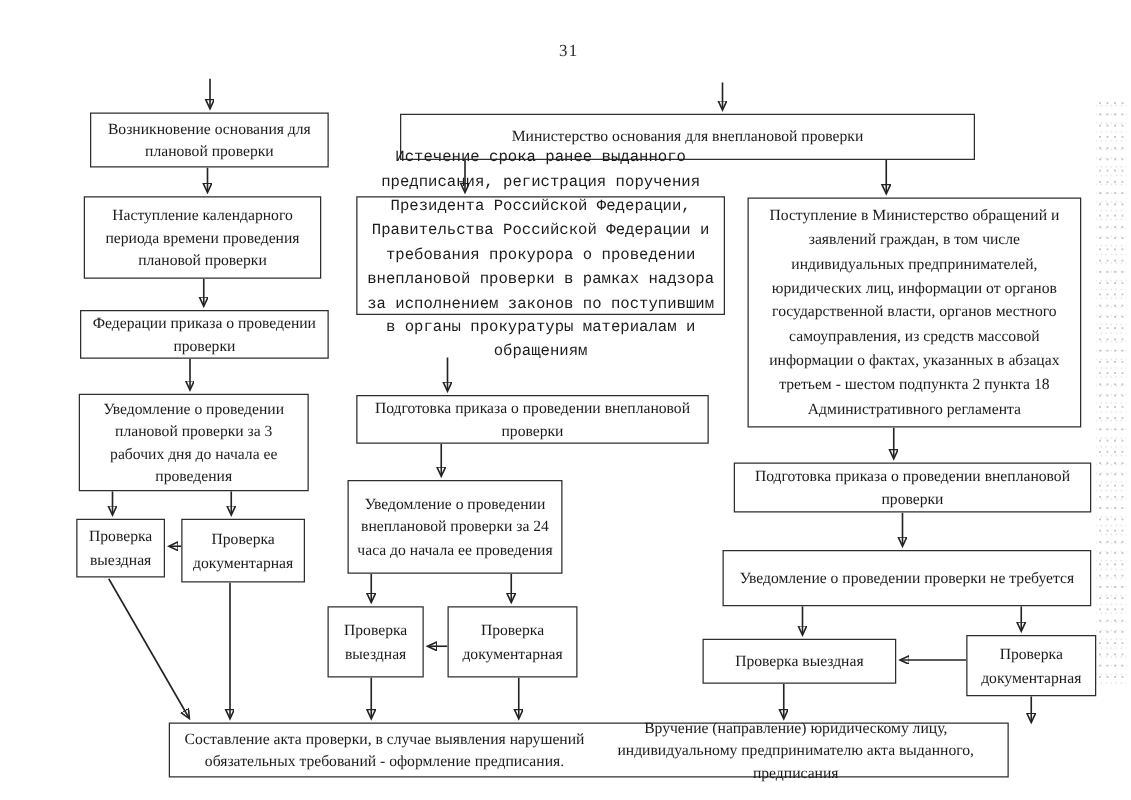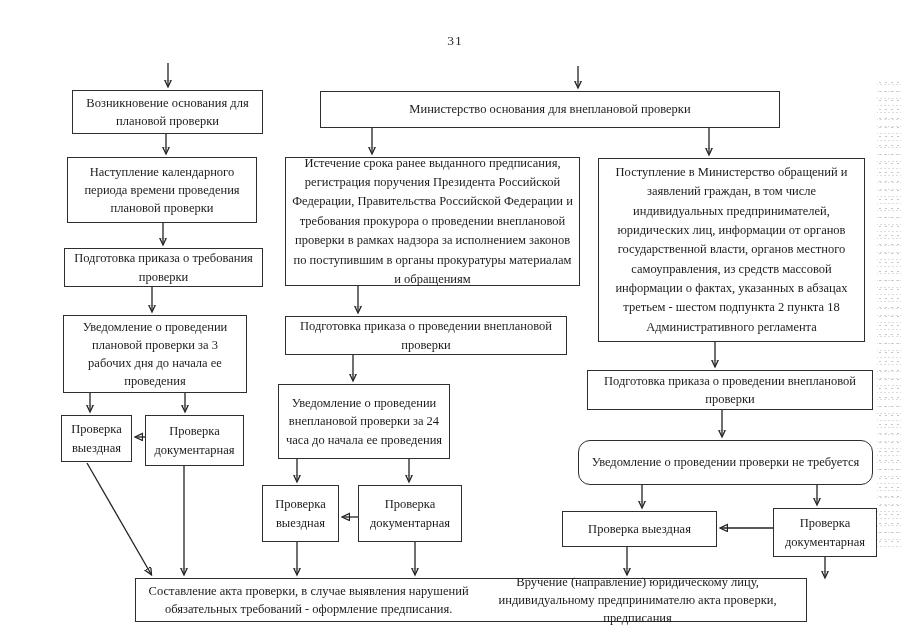--- a/index.html
+++ b/index.html
@@ -83,37 +83,37 @@
     <line x1="722" y1="410" x2="722" y2="436" marker-end="url(#ah)"></line>
     <line x1="642" y1="485" x2="642" y2="507" marker-end="url(#ah)"></line>
     <line x1="817" y1="485" x2="817" y2="504" marker-end="url(#ah)"></line>
     <line x1="773" y1="528" x2="721" y2="528" marker-end="url(#ah)"></line>
     <line x1="627" y1="547" x2="627" y2="574" marker-end="url(#ah)"></line>
     <line x1="825" y1="557" x2="825" y2="577" marker-end="url(#ah)"></line>
   </svg>
 
   <div class="box" style="left:72px;top:90px;width:191px;height:44px;">Возникновение основания для плановой проверки</div>
   <div class="box" style="left:67px;top:157px;width:190px;height:66px;">Наступление календарного периода времени проведения плановой проверки</div>
-  <div class="box" style="left:64px;top:248px;width:199px;height:39px;">Подготовка приказа о требования проверки</div>
+  <div class="box" style="left:64px;top:248px;width:199px;height:39px;">Федерации приказа о проведении проверки</div>
   <div class="box" style="left:63px;top:315px;width:184px;height:78px;">Уведомление о проведении плановой проверки за 3 рабочих дня до начала ее проведения</div>
   <div class="box small" style="left:61px;top:415px;width:71px;height:47px;">Проверка выездная</div>
   <div class="box small" style="left:145px;top:415px;width:99px;height:51px;">Проверка документарная</div>
 
   <div class="box" style="left:320px;top:91px;width:460px;height:37px;">Министерство основания для внеплановой проверки</div>
 
-  <div class="box tall" style="left:285px;top:157px;width:295px;height:129px;">Истечение срока ранее выданного предписания, регистрация поручения Президента Российской Федерации, Правительства Российской Федерации и требования прокурора о проведении внеплановой проверки в рамках надзора за исполнением законов по поступившим в органы прокуратуры материалам и обращениям</div>
+  <div class="box tall" style="left:285px;top:157px;width:295px;height:95px;font-family:Liberation Mono, monospace;">Истечение срока ранее выданного предписания, регистрация поручения Президента Российской Федерации, Правительства Российской Федерации и требования прокурора о проведении внеплановой проверки в рамках надзора за исполнением законов по поступившим в органы прокуратуры материалам и обращениям</div>
   <div class="box" style="left:285px;top:316px;width:282px;height:39px;">Подготовка приказа о проведении внеплановой проверки</div>
   <div class="box" style="left:278px;top:384px;width:172px;height:75px;">Уведомление о проведении внеплановой проверки за 24 часа до начала ее проведения</div>
   <div class="box small" style="left:262px;top:485px;width:77px;height:57px;">Проверка выездная</div>
   <div class="box small" style="left:358px;top:485px;width:104px;height:57px;">Проверка документарная</div>
 
   <div class="box tall" style="left:598px;top:158px;width:267px;height:184px;">Поступление в Министерство обращений и заявлений граждан, в том числе индивидуальных предпринимателей, юридических лиц, информации от органов государственной власти, органов местного самоуправления, из средств массовой информации о фактах, указанных в абзацах третьем - шестом подпункта 2 пункта 18 Административного регламента</div>
   <div class="box" style="left:587px;top:370px;width:286px;height:40px;">Подготовка приказа о проведении внеплановой проверки</div>
-  <div class="box" style="left:578px;top:440px;width:295px;height:45px;border-radius:12px;">Уведомление  о проведении проверки не требуется</div>
+  <div class="box" style="left:578px;top:440px;width:295px;height:45px;">Уведомление  о проведении проверки не требуется</div>
   <div class="box" style="left:562px;top:511px;width:155px;height:36px;">Проверка выездная</div>
   <div class="box small" style="left:773px;top:508px;width:104px;height:49px;">Проверка документарная</div>
 
   <div class="box" style="left:135px;top:578px;width:672px;height:44px;flex-direction:row;justify-content:center;">
     <span>Составление акта проверки, в случае выявления нарушений обязательных требований - оформление предписания.</span>
-    <span>Вручение (направление) юридическому лицу, индивидуальному предпринимателю акта проверки, предписания</span>
+    <span>Вручение (направление) юридическому лицу, индивидуальному предпринимателю акта выданного, предписания</span>
   </div>
 
 </div>
 
 </body></html>

